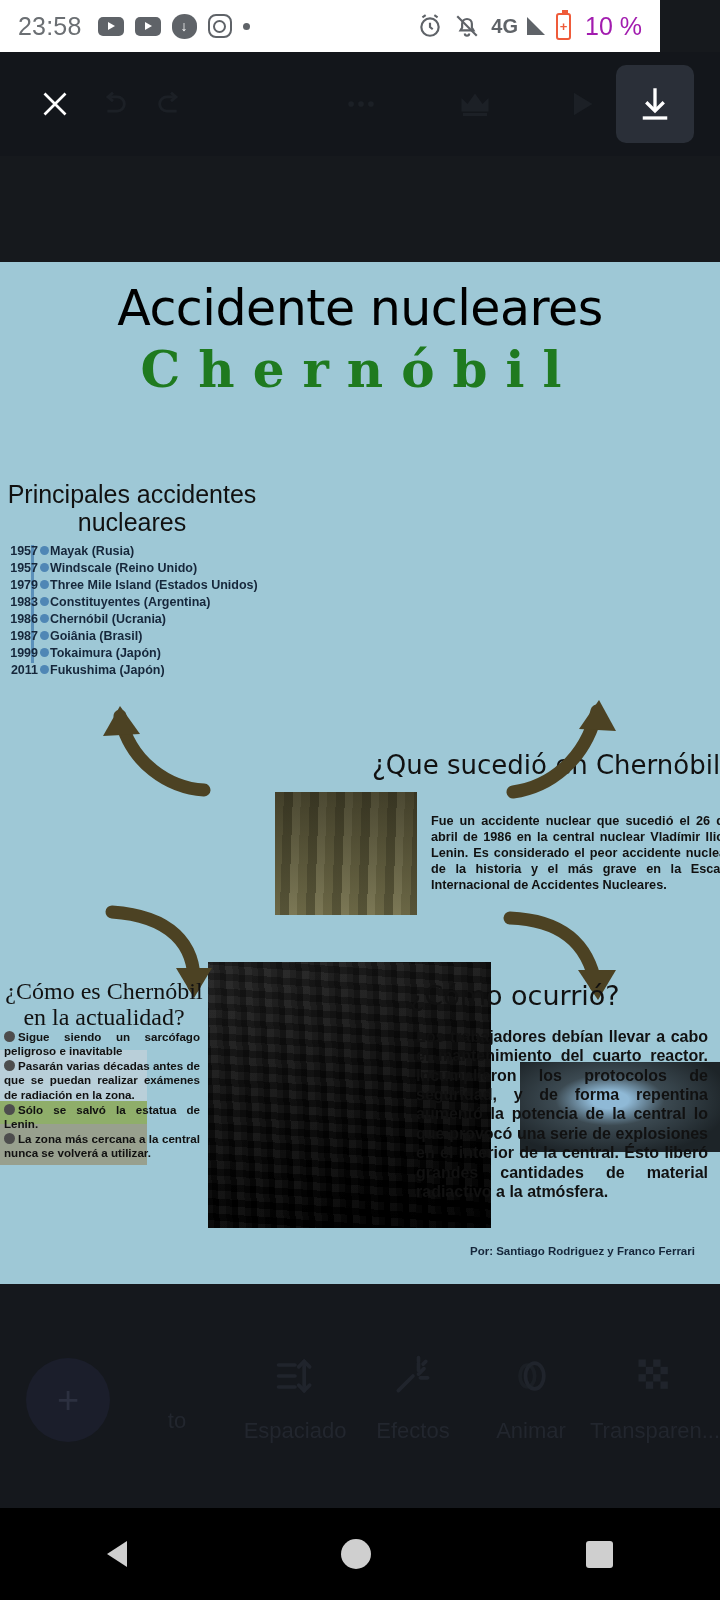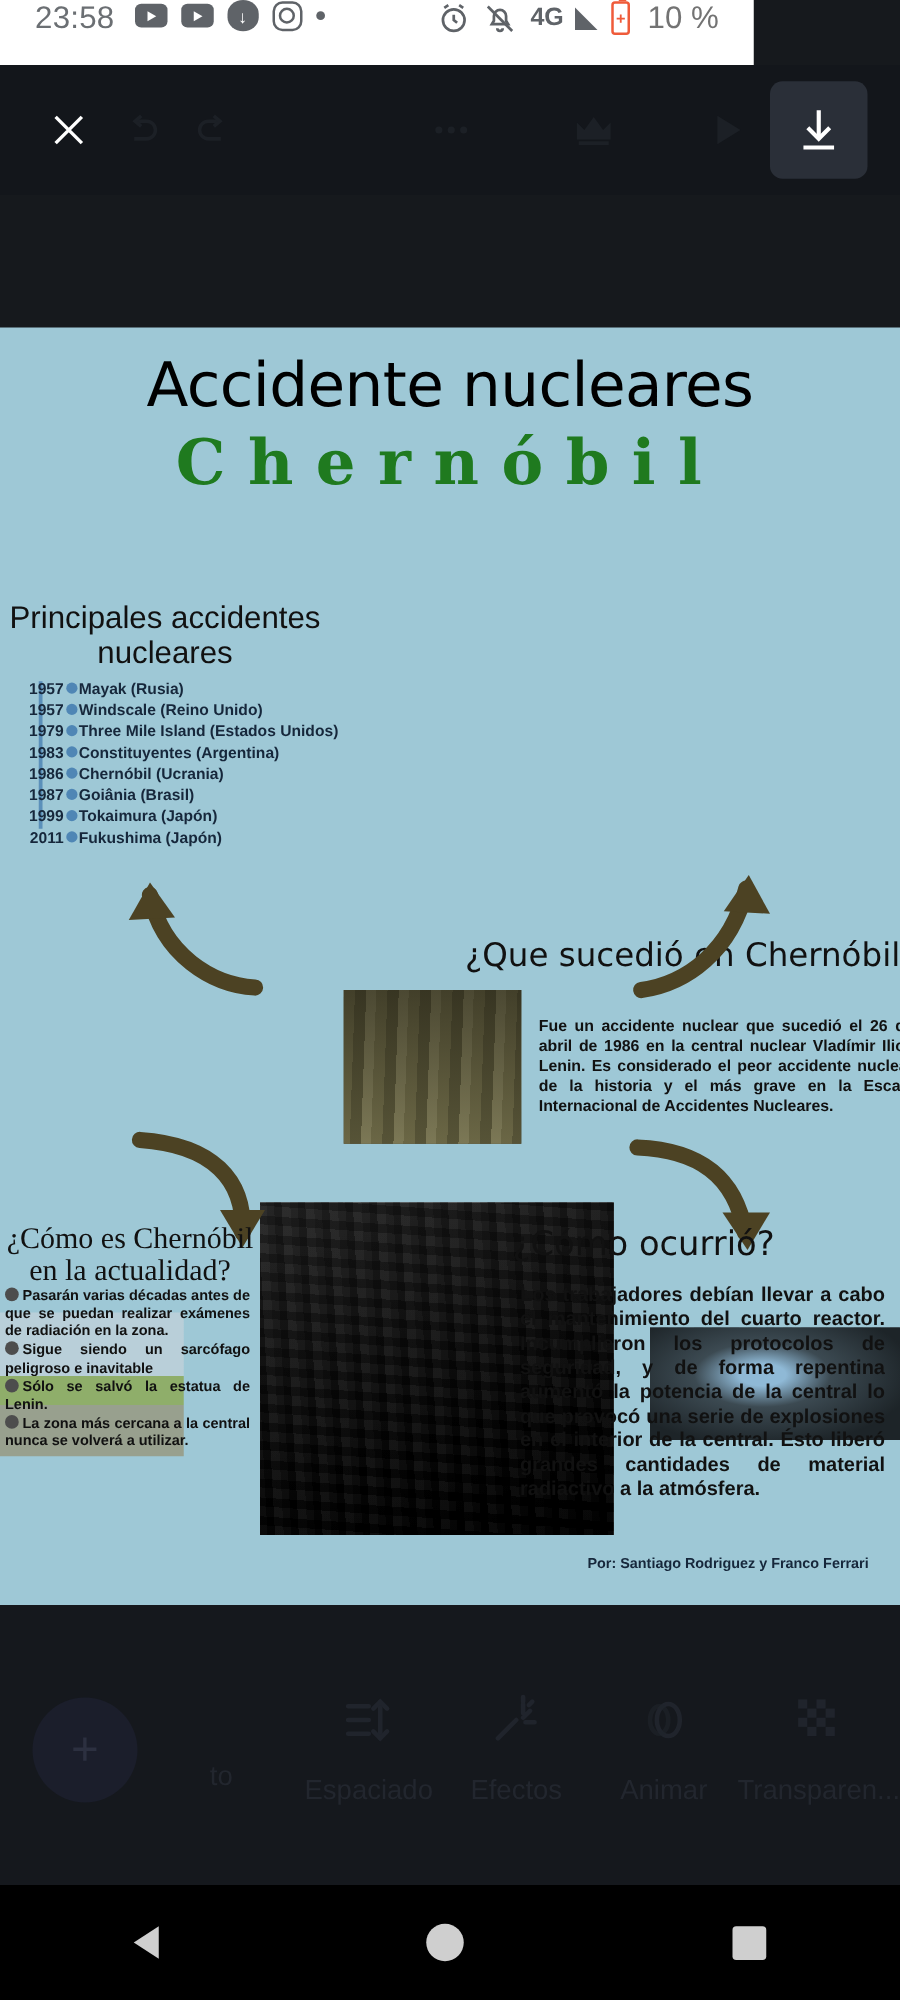--- a/index.html
+++ b/index.html
@@ -3,23 +3,23 @@
 <meta charset="utf-8">
 <style>
   * { margin:0; padding:0; box-sizing:border-box; }
   html,body { width:720px; height:1600px; background:#000; }
   body { font-family:"Liberation Sans", sans-serif; overflow:hidden; }
 
   #app { position:relative; width:720px; height:1600px; background:#16191d; }
 
   
   .statusbar{
-    position:absolute; top:0; left:0; width:603px; height:52px;
-    background:#ffffff; display:flex; align-items:flex-start;
-    padding:0 28px; color:#5f6368;
+    position:absolute; top:0; left:0; width:660px; height:52px;
+    background:#ffffff; display:flex; align-items:center;
+    padding:0 18px; color:#5f6368;
   }
   .sb-time{ font-size:25px; color:#6b6f73; letter-spacing:.2px; }
   .sb-left-icons{ display:flex; align-items:center; gap:11px; margin-left:16px; }
   .sb-spacer{ flex:1; }
   .sb-right-icons{ display:flex; align-items:center; gap:11px; }
   .ic{ display:inline-flex; align-items:center; justify-content:center; }
   .yt{ width:26px; height:19px; background:#5f6368; border-radius:5px;
        display:inline-flex; align-items:center; justify-content:center; }
   .yt:after{ content:""; width:0;height:0;border-left:7px solid #fff;
        border-top:4.5px solid transparent; border-bottom:4.5px solid transparent; margin-left:2px;}
@@ -29,21 +29,21 @@
   .insta{ width:24px;height:24px;border:2.5px solid #5f6368;border-radius:8px;
        display:inline-flex;align-items:center;justify-content:center;}
   .insta:after{content:"";width:9px;height:9px;border:2.5px solid #5f6368;border-radius:50%;}
   .dotsm{ width:7px;height:7px;border-radius:50%;background:#5f6368; }
   .sb-4g{ font-size:20px; font-weight:bold; color:#5f6368; margin-right:-2px;}
   .sig{ width:0;height:0;border-left:18px solid #5f6368;border-top:18px solid transparent; }
   .batt{ width:15px;height:27px;border:2.5px solid #ef5b3a;border-radius:3px;position:relative;
         display:inline-flex;align-items:center;justify-content:center;}
   .batt:before{content:"";position:absolute;top:-5px;left:3.5px;width:6px;height:3px;background:#ef5b3a;}
   .batt:after{content:"+";color:#ef5b3a;font-size:13px;font-weight:bold;line-height:1;}
-  .sb-pct{ font-size:25px; color:#737373; margin-left:3px;}
+  .sb-pct{ font-size:25px; color:#a21caf; margin-left:3px;}
 
   
   .topbar{
     position:absolute; top:52px; left:0; width:720px; height:104px;
     background:#13161b; display:flex; align-items:center; padding:0 26px;
   }
   .tb-icon{ width:58px; height:58px; display:flex; align-items:center;
      justify-content:center; color:#ffffff; }
   .tb-dim{ color:#1c2026; }
   .tb-spacer{ flex:1; }
@@ -69,21 +69,21 @@
     font-family:"DejaVu Serif", serif; font-weight:700;
   }
 
   
   .h-left{
     position:absolute; left:6px; top:218px; width:252px; text-align:center;
     font-size:25px; line-height:1.12; color:#111;
     font-family:Liberation Sans, sans-serif;
   }
   
-  .timeline{ position:absolute; left:8px; top:280px; width:260px;margin-left:13px; }
+  .timeline{ position:absolute; left:8px; top:280px; width:260px; }
   .tl-row{ display:flex; align-items:center; height:17px; }
   .tl-year{ width:30px; text-align:right; font-size:12.5px; font-weight:bold; color:#16273b; }
   .tl-dotwrap{ width:12px; display:flex; align-items:center; justify-content:center; position:relative;}
   .tl-dot{ width:9px;height:9px;border-radius:50%;background:#4f86b5; z-index:2;}
   .tl-line{ position:absolute; left:31px; top:283px; width:3px; height:118px; background:#4f86b5; opacity:.85;}
   .tl-label{ font-size:12.5px; font-weight:bold; color:#16273b; white-space:nowrap;}
 
   
   .h-right{
     position:absolute; left:372px; top:488px; font-size:26px; color:#111;
@@ -354,22 +354,22 @@
       <path d="M34 10 C92 14 118 42 116 84" stroke="#4c4223" stroke-width="13" fill="none" stroke-linecap="round"></path>
       <path d="M116 96 L98 66 L134 66 Z" fill="#4c4223"></path>
     </svg>
     <svg class="arrow" style="left:500px;top:648px" width="140" height="120" viewBox="0 0 140 120">
       <path d="M10 8 C58 10 88 30 96 76" stroke="#4c4223" stroke-width="13" fill="none" stroke-linecap="round"></path>
       <path d="M98 90 L78 60 L116 60 Z" fill="#4c4223"></path>
     </svg>
 
     <div class="h-bl">¿Cómo es Chernóbil en la actualidad?</div>
     <div class="bullets">
+      <div class="bl"><span class="dot"></span><span>Sigue siendo un sarcófago peligroso e inavitable</span></div>
       <div class="bl"><span class="dot"></span><span>Pasarán varias décadas antes de que se puedan realizar exámenes de radiación en la zona.</span></div>
-      <div class="bl"><span class="dot"></span><span>Sigue siendo un sarcófago peligroso e inavitable</span></div>
       <div class="bl"><span class="dot"></span><span>Sólo se salvó la estatua de Lenin.</span></div>
       <div class="bl"><span class="dot"></span><span>La zona más cercana a la central nunca se volverá a utilizar.</span></div>
     </div>
 
     <div class="h-br">¿Cómo ocurrió?</div>
     <div class="p-br">Los trabajadores debían llevar a cabo el mantenimiento del cuarto reactor. Incumplieron los protocolos de seguridad, y de forma repentina aumentó la potencia de la central lo que provocó una serie de explosiones en el interior de la central. Ésto liberó grandes cantidades de material radiactivo a la atmósfera.</div>
 
     <div class="credit">Por: Santiago Rodriguez y Franco Ferrari</div>
   </div>
 

